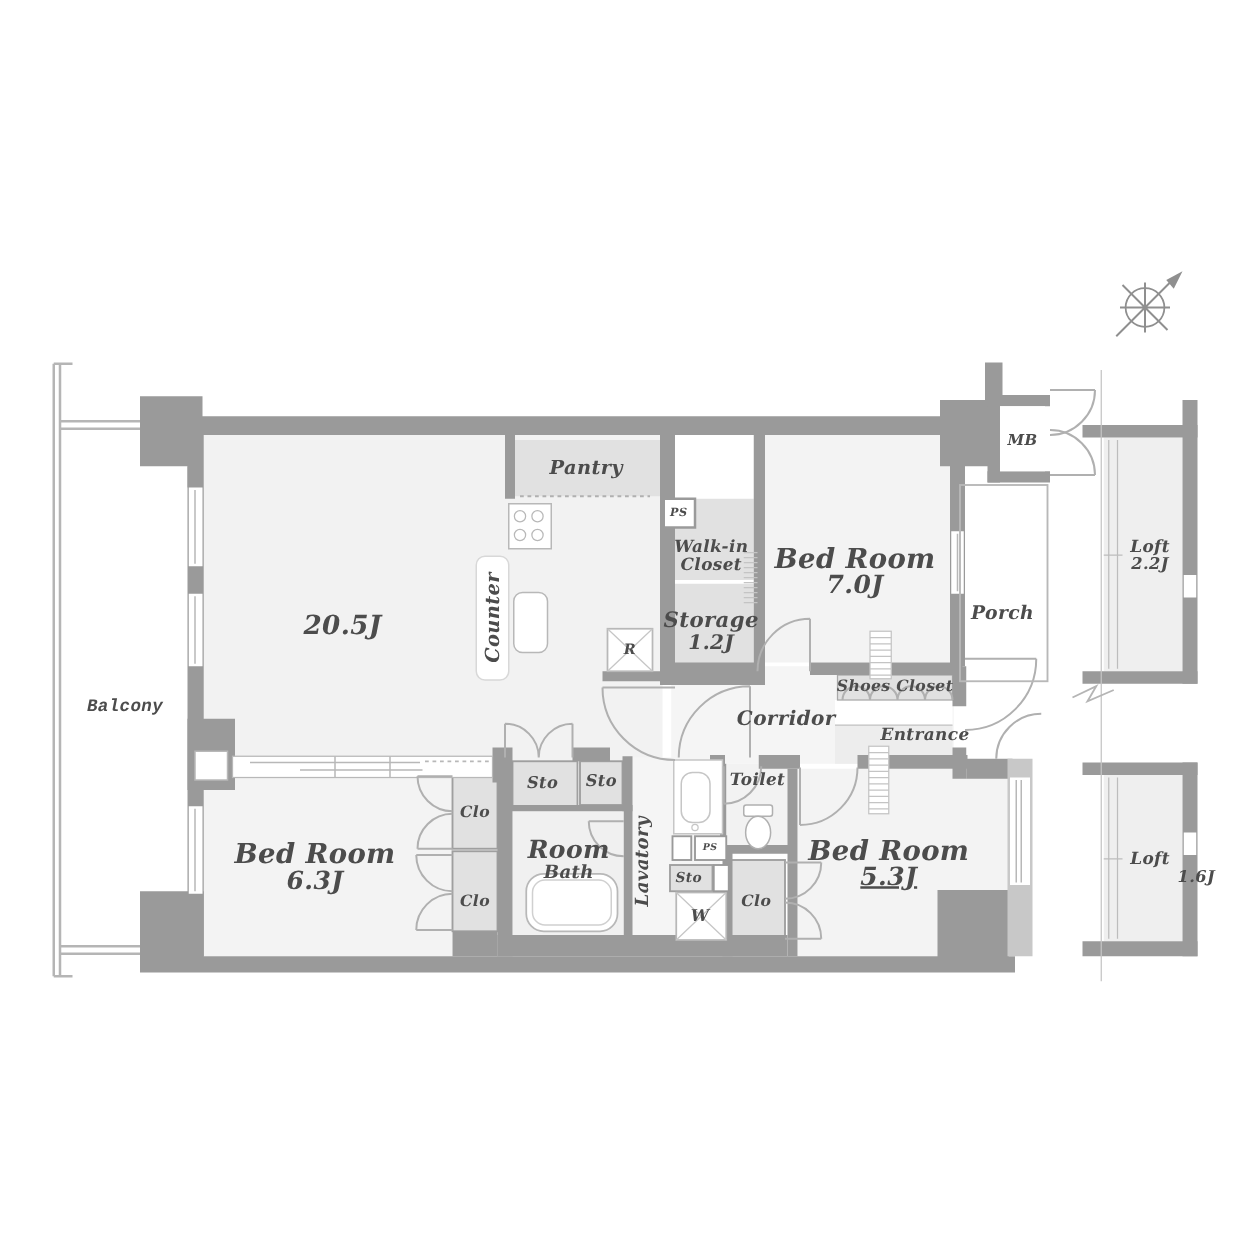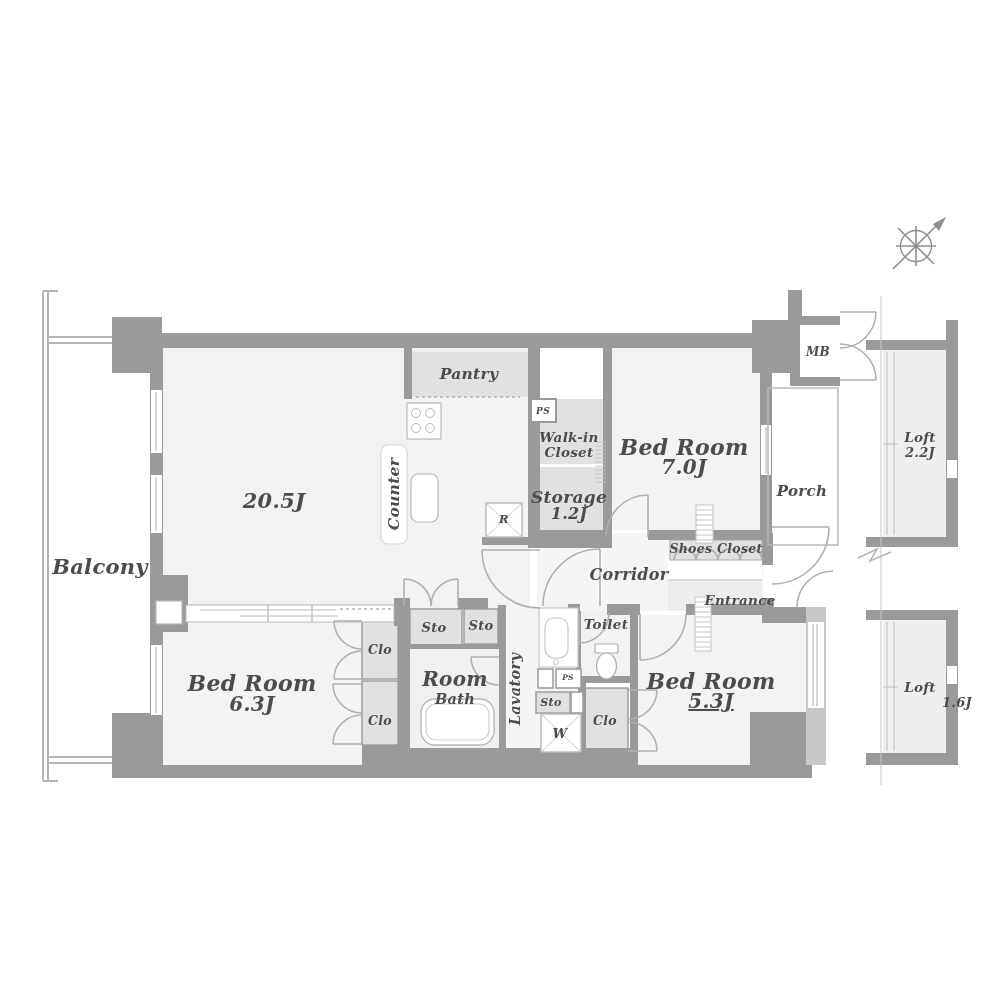--- a/index.html
+++ b/index.html
@@ -201,21 +201,21 @@
       <path d="M858 558L877 549L870 561L891 552" stroke="#b5b5b5" stroke-width="1.5"></path>
     </g>
 
     <g stroke="#8f8f8f" fill="none">
       <circle cx="916" cy="246" r="15.5" stroke-width="1.4"></circle>
       <path d="M893 269L939 223 M898 228L934 264 M916 226V266 M896 246H936" stroke-width="1.6"></path>
       <polygon points="946,217 933,224 939,231" fill="#8f8f8f" stroke="none"></polygon>
     </g>
   </svg>
 
-  <div class="lbl" style="left:100px;top:566px;font-size:21px;">Balcony</div>
+  <div class="lbl" style="left:100px;top:566px;font-size:14px;font-family:Liberation Mono, monospace;">Balcony</div>
 
   <div class="lbl" style="left:274px;top:500px;font-size:21px;">20.5J</div>
 
   <div class="lbl vert" style="left:394px;top:494px;font-size:15.5px;">Counter</div>
   <div class="lbl" style="left:469px;top:374px;font-size:15.5px;">Pantry</div>
   <div class="lbl" style="left:543px;top:411px;font-size:9px;">PS</div>
   <div class="lbl" style="left:504px;top:520px;font-size:11.5px;">R</div>
 
   <div class="lbl" style="left:569px;top:438px;font-size:13.5px;">Walk-in</div>
   <div class="lbl" style="left:569px;top:453px;font-size:13.5px;">Closet</div>
@@ -223,21 +223,21 @@
   <div class="lbl" style="left:569px;top:497px;font-size:17px;">Storage</div>
   <div class="lbl" style="left:569px;top:514px;font-size:16px;">1.2J</div>
 
   <div class="lbl" style="left:684px;top:447px;font-size:22px;">Bed Room</div>
   <div class="lbl" style="left:684px;top:467px;font-size:20px;">7.0J</div>
 
   <div class="lbl" style="left:818px;top:352px;font-size:12px;">MB</div>
   <div class="lbl" style="left:802px;top:491px;font-size:15px;">Porch</div>
   <div class="lbl" style="left:716px;top:549px;font-size:12.5px;">Shoes Closet</div>
   <div class="lbl" style="left:629px;top:575px;font-size:16px;">Corridor</div>
-  <div class="lbl" style="left:740px;top:589px;font-size:13.5px;margin-top:12px;">Entrance</div>
+  <div class="lbl" style="left:740px;top:589px;font-size:13.5px;">Entrance</div>
 
   <div class="lbl" style="left:434px;top:627px;font-size:13px;">Sto</div>
   <div class="lbl" style="left:481px;top:625px;font-size:13px;">Sto</div>
   <div class="lbl" style="left:380px;top:650px;font-size:12.5px;">Clo</div>
   <div class="lbl" style="left:380px;top:721px;font-size:12.5px;">Clo</div>
 
   <div class="lbl" style="left:252px;top:683px;font-size:22px;">Bed Room</div>
   <div class="lbl" style="left:252px;top:704px;font-size:20px;">6.3J</div>
 
   <div class="lbl" style="left:455px;top:663px;font-size:14.5px;margin-top:36px;">Bath</div>

